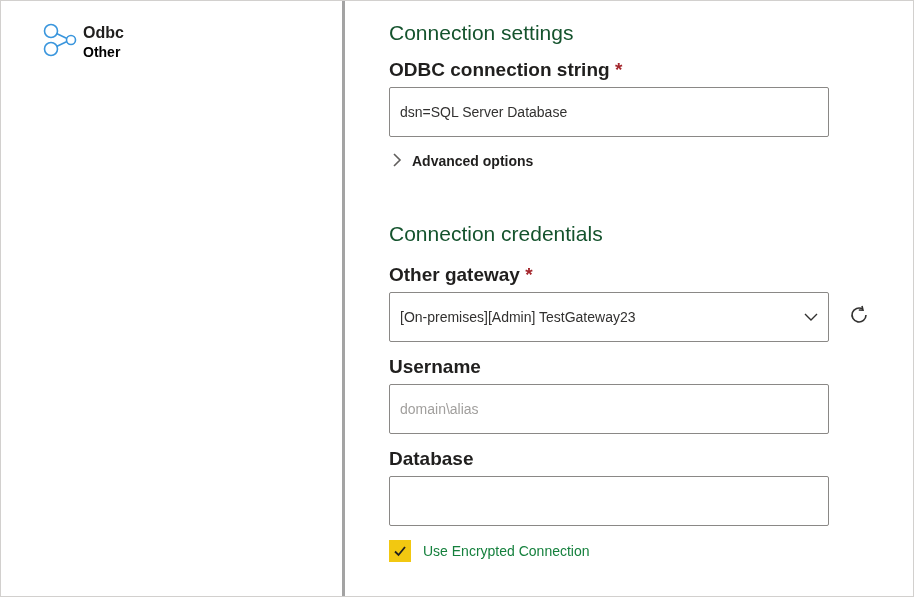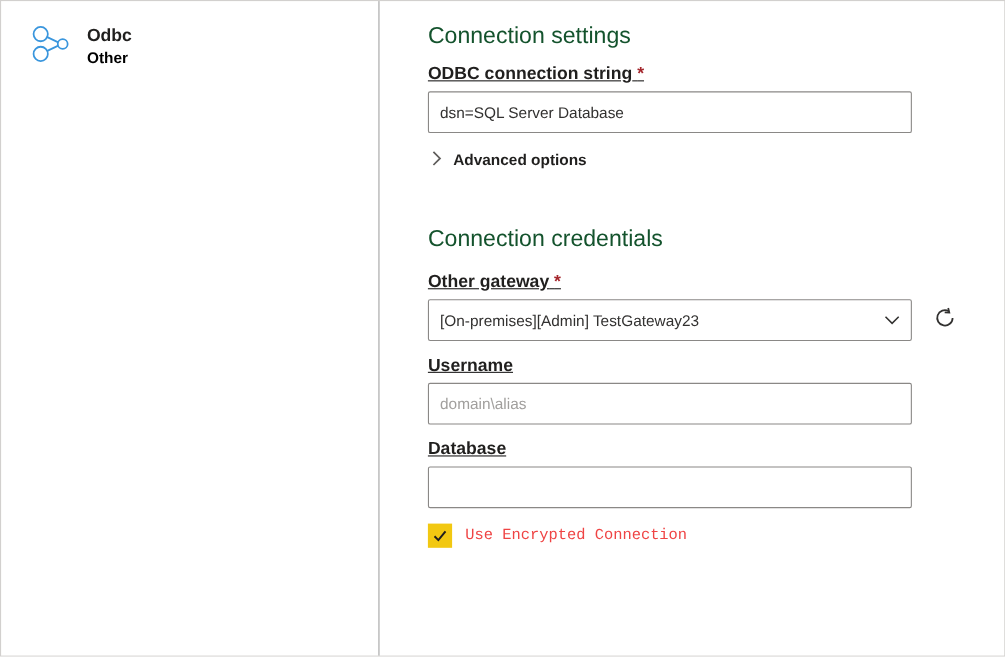--- a/index.html
+++ b/index.html
@@ -12,24 +12,24 @@
   }
   .page {
     width: 914px;
     height: 597px;
     display: flex;
     border: 1px solid #d2d0ce;
   }
   
   .side {
     width: 356px;
-    padding: 20px 20px 20px 26px;
-    border-right: 1px solid #a3a3a3;
-    display: flex;
-    gap: 14px;
+    padding: 20px 20px 20px 40px;
+    border-right: 3px solid #a3a3a3;
+    display: flex;
+    gap: 4px;
   }
   .odbc-icon svg { display: block; }
   .side-title {
     font-size: 16px;
     font-weight: 600;
     color: #201f1e;
     line-height: 1.2;
     margin-top: 2px;
   }
   .side-sub {
@@ -44,31 +44,30 @@
     padding: 20px 40px 20px 44px;
   }
   .section-h {
     font-size: 21px;
     font-weight: 400;
     color: #14532d;
     margin: 0 0 14px 0;
   }
   .section-h.cred { margin-top: 52px; margin-bottom: 18px; }
   .field-label {
-    font-size: 16px;
+    font-size: 19px;
     font-weight: 600;
     color: #201f1e;
     margin-bottom: 6px;
-    text-decoration: underline;
   }
   .req { color: #a4262c; font-weight: 600; }
   .field { margin-bottom: 14px; }
   .text-input, .select {
     width: 440px;
-    height: 38px;
+    height: 50px;
     border: 1px solid #8a8886;
     border-radius: 2px;
     font-family: inherit;
     font-size: 14px;
     padding: 0 10px;
     color: #323130;
     background: #fff;
   }
   .text-input::placeholder { color: #a19f9d; }
   .select {
@@ -113,21 +112,21 @@
   .checkbox {
     width: 22px;
     height: 22px;
     background: #f2c811;
     display: flex;
     align-items: center;
     justify-content: center;
     cursor: pointer;
   }
   .checkbox svg { display:block; }
-  .checkbox-label { font-size: 14px; color: #ef4444; font-family: Liberation Mono, monospace; }
+  .checkbox-label { font-size: 14px; color: #15803d; }
 </style>
 </head>
 <body>
 
 <div class="page">
 
   <div class="side">
     <div class="odbc-icon">
       <svg width="38" height="38" viewBox="0 0 38 38">
         <circle cx="10" cy="10" r="6.5" fill="none" stroke="#3a96dd" stroke-width="1.6"></circle>

